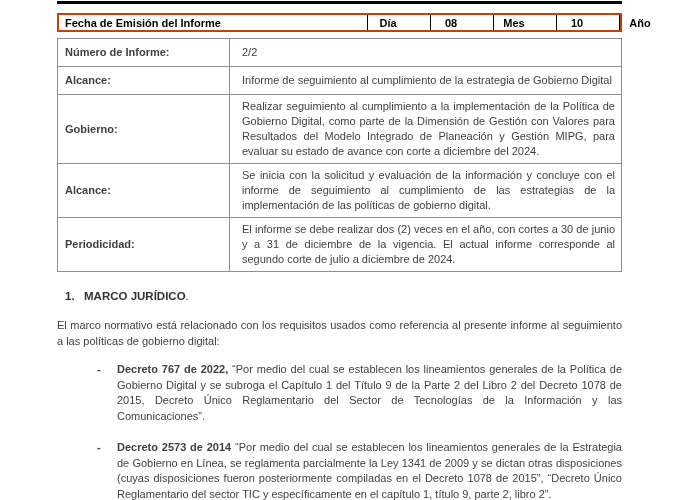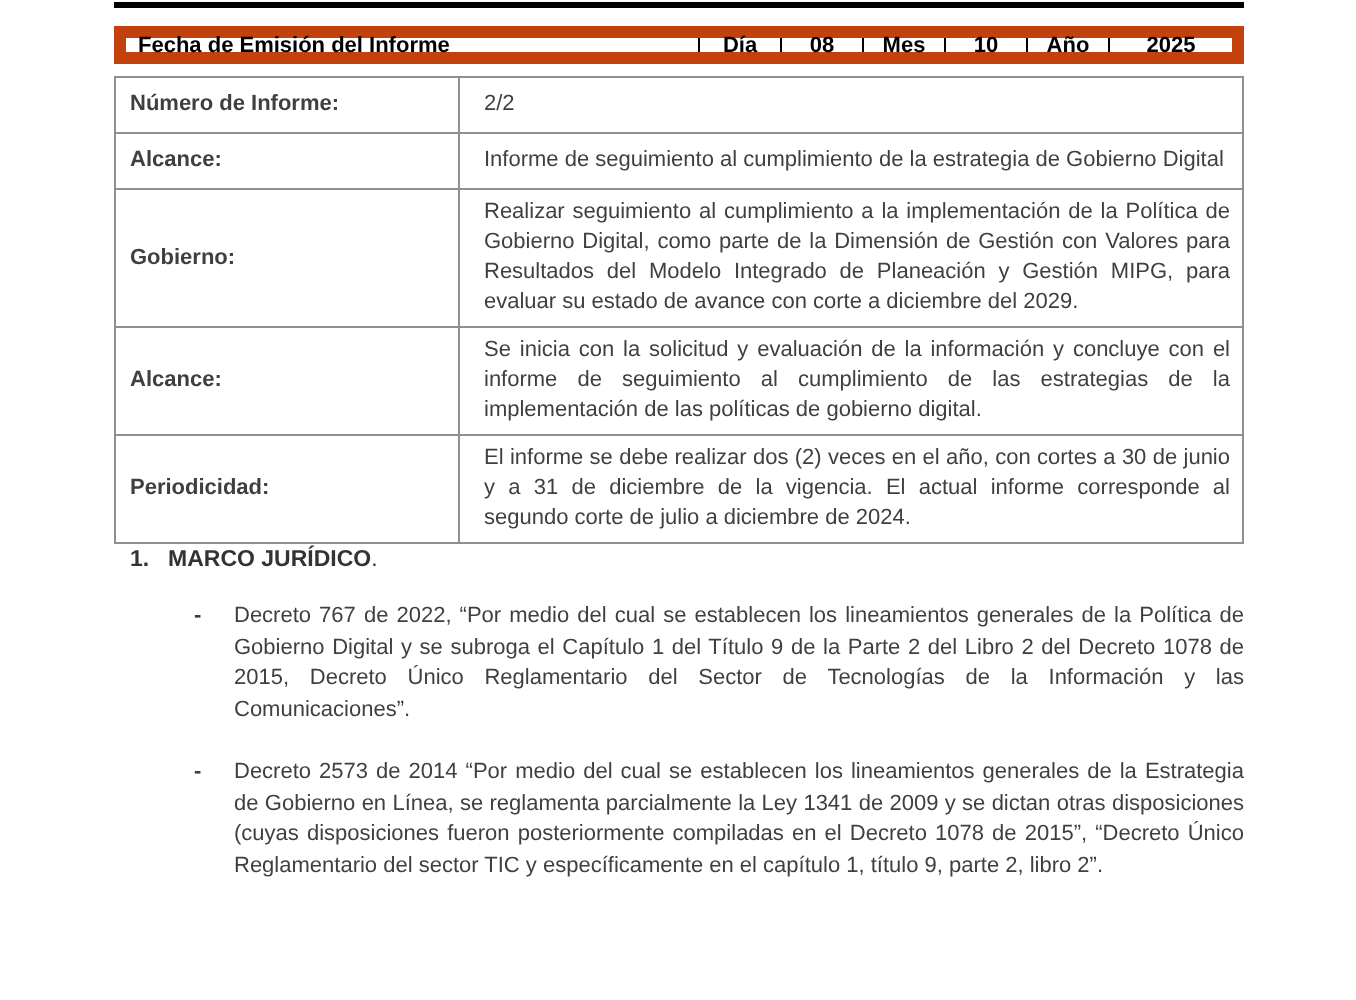--- a/index.html
+++ b/index.html
@@ -17,26 +17,27 @@
   
   .top-rule {
     height: 3px;
     background: #000000;
     width: 100%;
   }
   
   .t1 {
     margin-top: 9px;
     display: flex;
-    border: 6px solid #c2410c;
+    border: 2px solid #c2410c;
     height: 19px;
     align-items: stretch;
     font-size: 11px;
     font-weight: bold;
     color: #000000;
+    gap: 22px;
   }
   .t1-cell {
     display: flex;
     align-items: center;
     justify-content: center;
     border-left: 1.5px solid #000000;
     white-space: nowrap;
   }
   .t1-label {
     flex: 0 0 286px;
@@ -66,21 +67,21 @@
     font-weight: bold;
     padding: 6px 4px 6px 7px;
   }
   .t2-value {
     padding: 5px 6px 5px 12px;
     text-align: justify;
   }
   .t2-row.tall .t2-value { padding-top: 4px; padding-bottom: 4px; }
   
   .section-heading {
-    margin-top: 0;
+    margin-top: 16px;
     padding-left: 8px;
     font-size: 11.5px;
     font-weight: bold;
     color: #333333;
     line-height: 16px;
   }
   .section-num {
     display: inline-block;
     width: 19px;
   }
@@ -100,21 +101,21 @@
   }
   .bullet + .bullet { margin-top: 16px; }
   .bullet-marker {
     flex: 0 0 20px;
     font-weight: bold;
   }
   .bullet-text {
     flex: 1 1 auto;
     text-align: justify;
   }
-  .b { font-weight: normal; }
+  .b { font-weight: bold; }
 </style>
 </head>
 <body>
 
 <div class="page">
 
   <div class="top-rule"></div>
 
   <div class="t1">
     <div class="t1-cell t1-label">Fecha de Emisión del Informe</div>
@@ -130,36 +131,37 @@
     <div class="t2-row">
       <div class="t2-label">Número de Informe:</div>
       <div class="t2-value">2/2</div>
     </div>
     <div class="t2-row">
       <div class="t2-label">Alcance:</div>
       <div class="t2-value">Informe de seguimiento al cumplimiento de la estrategia de Gobierno Digital</div>
     </div>
     <div class="t2-row tall">
       <div class="t2-label">Gobierno:</div>
-      <div class="t2-value">Realizar seguimiento al cumplimiento a la implementación de la Política de Gobierno Digital, como parte de la Dimensión de Gestión con Valores para Resultados del Modelo Integrado de Planeación y Gestión MIPG, para evaluar su estado de avance con corte a diciembre del 2029.</div>
+      <div class="t2-value">Realizar seguimiento al cumplimiento a la implementación de la Política de Gobierno Digital, como parte de la Dimensión de Gestión con Valores para Resultados del Modelo Integrado de Planeación y Gestión MIPG, para evaluar su estado de avance con corte a diciembre del 2024.</div>
     </div>
     <div class="t2-row tall">
       <div class="t2-label">Alcance:</div>
       <div class="t2-value">Se inicia con la solicitud y evaluación de la información y concluye con el informe de seguimiento al cumplimiento de las estrategias de la implementación de las políticas de gobierno digital.</div>
     </div>
     <div class="t2-row tall">
       <div class="t2-label">Periodicidad:</div>
       <div class="t2-value">El informe se debe realizar dos (2) veces en el año, con cortes a 30 de junio y a 31 de diciembre de la vigencia. El actual informe corresponde al segundo corte de julio a diciembre de 2024.</div>
     </div>
   </div>
 
   <div class="section-heading">
     <span class="section-num">1.</span><span>MARCO JURÍDICO</span><span class="section-period">.</span>
   </div>
 
+  <p class="para">El marco normativo está relacionado con los requisitos usados como referencia al presente informe al seguimiento a las políticas de gobierno digital:</p>
 
   <div class="bullet">
     <span class="bullet-marker">-</span>
     <span class="bullet-text"><span class="b">Decreto 767 de 2022,</span><span> “Por medio del cual se establecen los lineamientos generales de la Política de Gobierno Digital y se subroga el Capítulo 1 del Título 9 de la Parte 2 del Libro 2 del Decreto 1078 de 2015, Decreto Único Reglamentario del Sector de Tecnologías de la Información y las Comunicaciones”.</span></span>
   </div>
 
   <div class="bullet">
     <span class="bullet-marker">-</span>
     <span class="bullet-text"><span class="b">Decreto 2573 de 2014</span><span> “Por medio del cual se establecen los lineamientos generales de la Estrategia de Gobierno en Línea, se reglamenta parcialmente la Ley 1341 de 2009 y se dictan otras disposiciones (cuyas disposiciones fueron posteriormente compiladas en el Decreto 1078 de 2015”, “Decreto Único Reglamentario del sector TIC y específicamente en el capítulo 1, título 9, parte 2, libro 2”.</span></span>
   </div>

